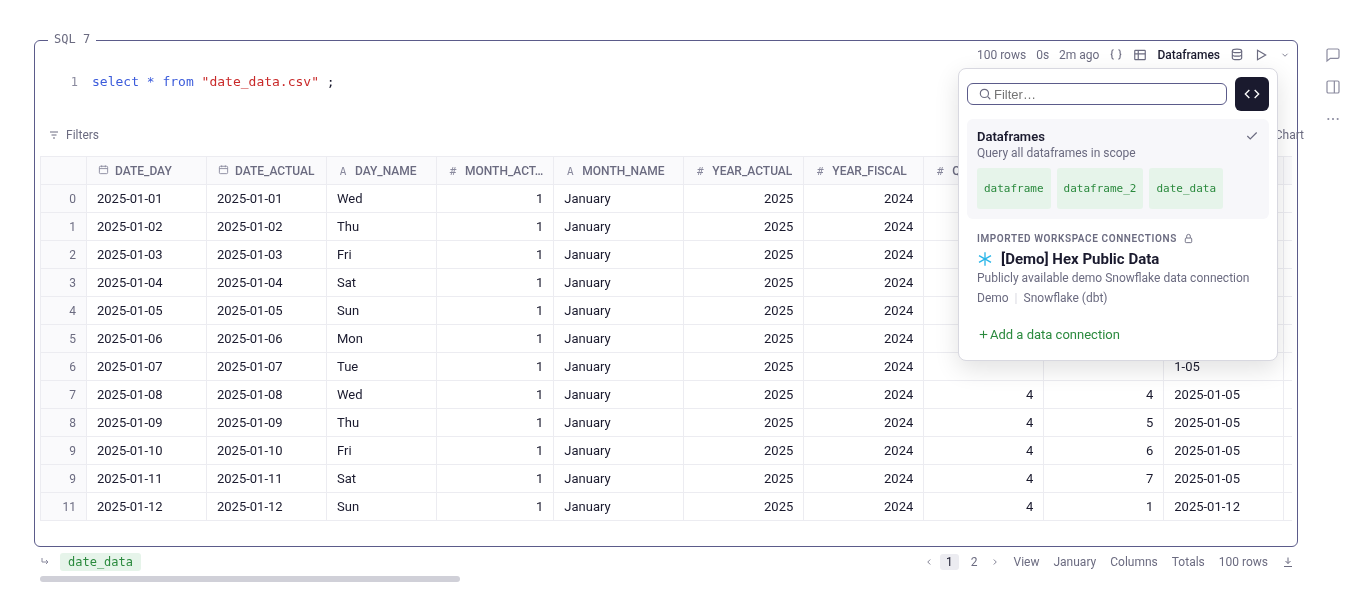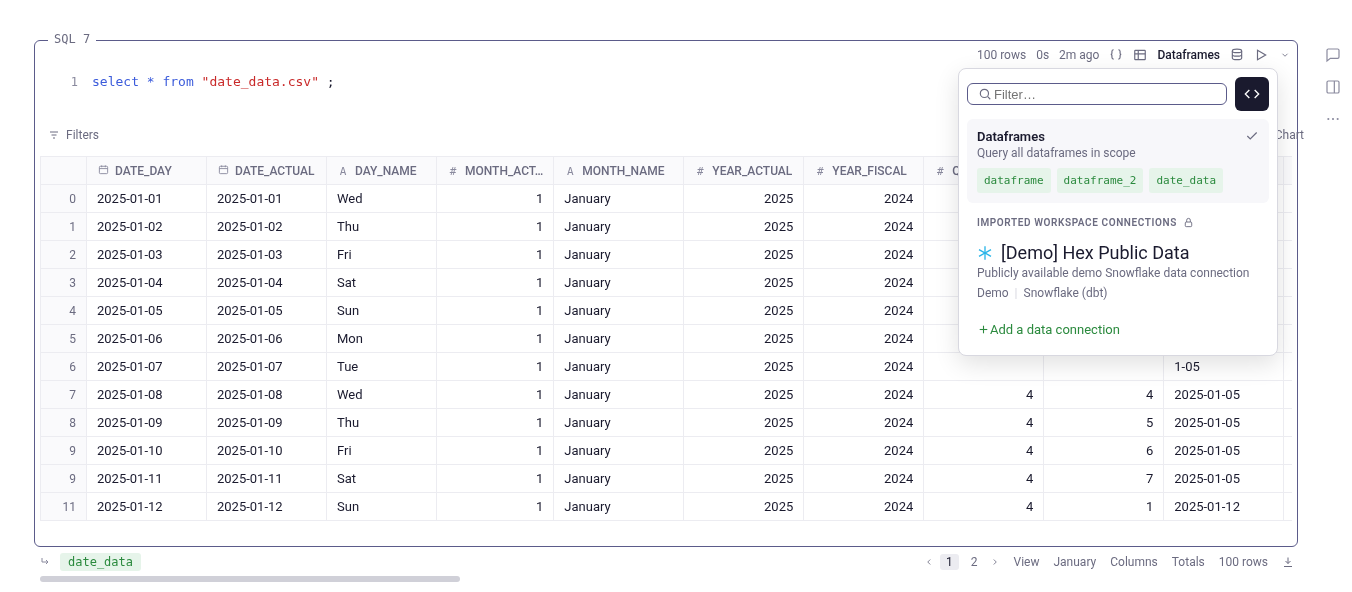--- a/index.html
+++ b/index.html
@@ -232,38 +232,38 @@
   }
   .pop-section.selected .check {
     position:absolute; right:10px; top:10px; color: var(--text-muted);
   }
   .pop-title { font-weight:600; font-size:13px; color:var(--text); }
   .pop-sub { font-size:12px; color:var(--text-muted); margin-top:2px;}
   .pop-pills { display:flex; gap:6px; margin-top:8px; flex-wrap:wrap;}
   .pop-pills .pill {
     background: var(--pill-green-bg);
     color: var(--pill-green-text);
-    padding:6px 7px;
+    padding:14px 7px;
     border-radius:3px;
     font-family: ui-monospace, Menlo, Consolas, monospace;
     font-size:11px;
   }
   .pop-heading {
     font-size:10px;
     letter-spacing:0.06em;
     color: var(--text-muted);
     font-weight:600;
     display:flex;
     align-items:center;
     gap:6px;
-    margin: 14px 10px 8px 10px;
+    margin: 14px 10px 0 10px;
   }
   .conn-item { padding: 6px 10px; }
   .conn-row { display:flex; align-items:center; gap:8px; }
-  .conn-title { font-size:18px; color:var(--text); }
+  .conn-title { font-size:15px; color:var(--text);font-weight:bold; }
   .conn-desc { font-size:12px; color:var(--text-muted); margin-top:2px; line-height:1.4;}
   .conn-tags { font-size:12px; color:var(--text-muted); margin-top:4px;}
   .conn-tags .sep { margin:0 6px; color:var(--border);}
   .add-conn {
     display:flex; align-items:center; gap:0;
     padding:10px; margin-top:6px;
     color: var(--green);
     font-size:13px;
     cursor:pointer;
   }

